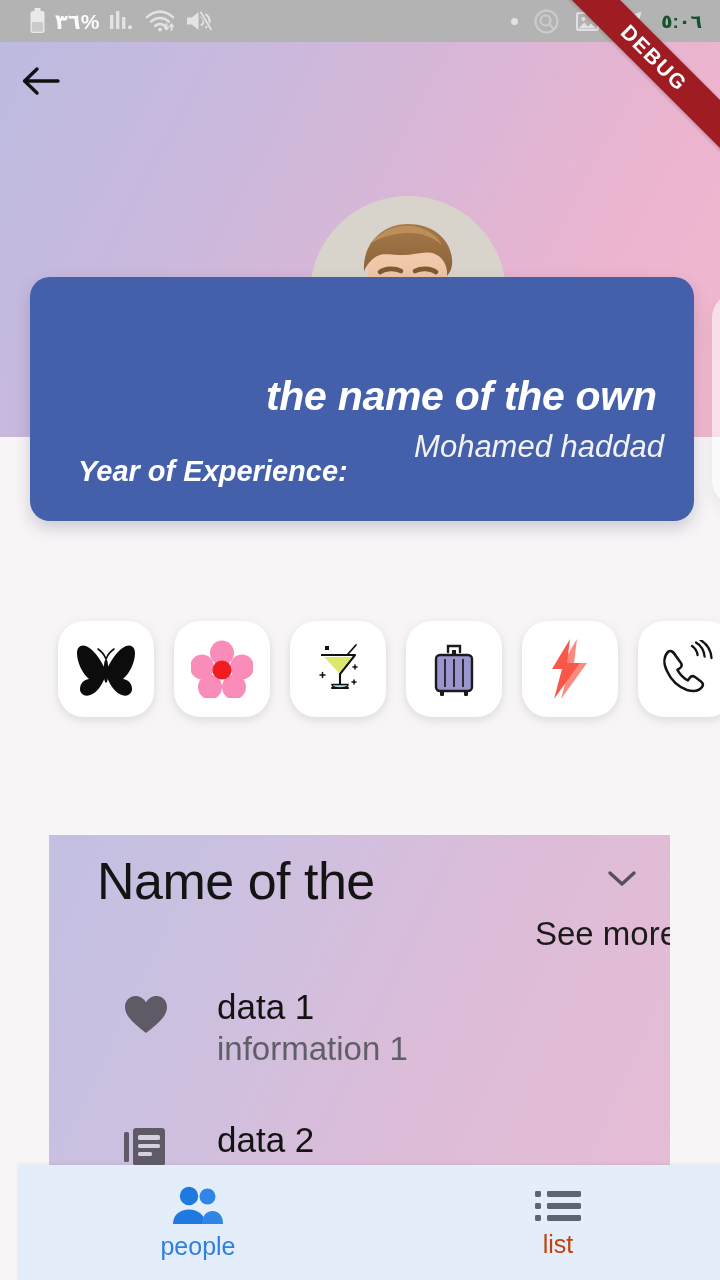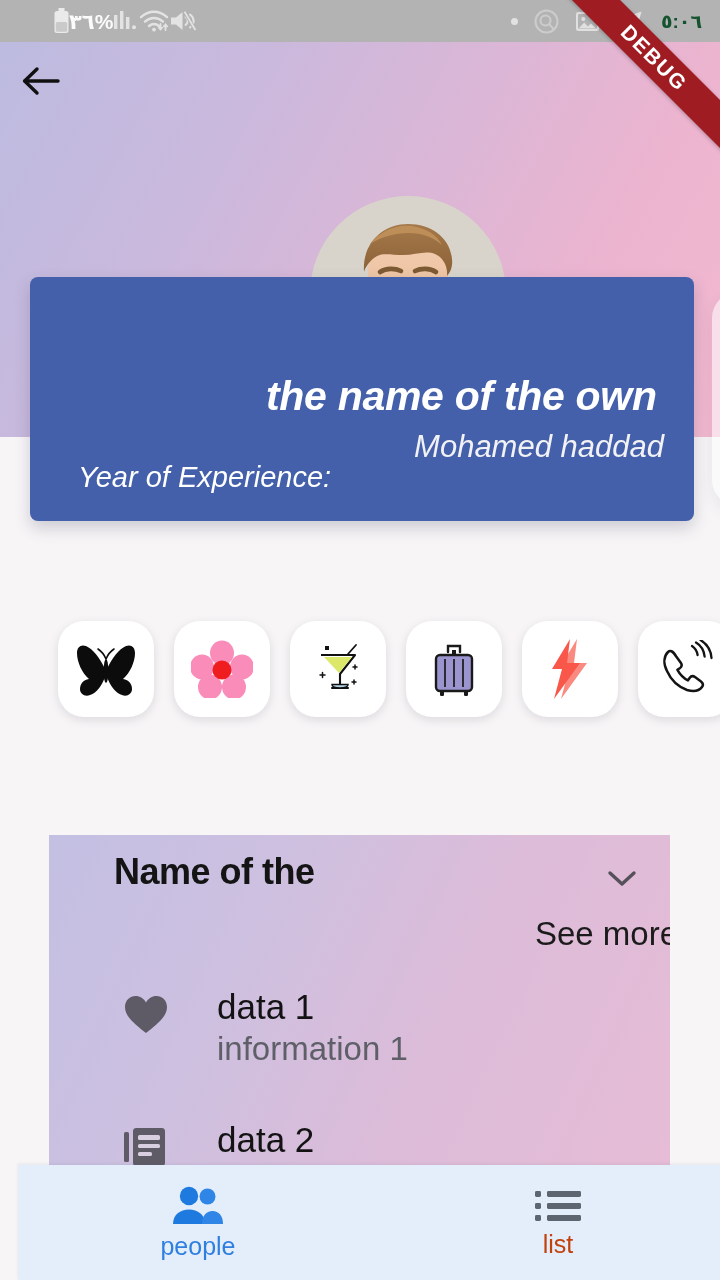--- a/index.html
+++ b/index.html
@@ -10,21 +10,21 @@
     background:#ffffff;
   }
   #app{ position:relative; width:720px; height:1280px; overflow:hidden; background:#f7f5f6; }
 
   
   .statusbar{
     position:absolute; top:0; left:0; width:720px; height:42px;
     background:#b3b3b3; display:flex; align-items:center;
     padding:0 14px; z-index:40;
   }
-  .sb-left{ display:flex; align-items:center; margin-left:40px; }
+  .sb-left{ display:flex; align-items:center; gap:10px; margin-left:16px; }
   .sb-right{ display:flex; align-items:center; gap:16px; margin-left:auto; margin-right:4px; }
   .sb-ico{ display:block; opacity:.92; }
   .sb-text{
     color:#fff; font-size:21px; font-weight:700; letter-spacing:.5px;
     opacity:.95; line-height:1;
   }
   .sb-dot{ width:7px;height:7px;border-radius:50%;background:#e2e2e2; }
   .sb-time{ color:#14532d; font-size:19px; font-weight:600; margin-left:2px; }
 
   
@@ -60,21 +60,21 @@
   .avatar-wrap{
     position:absolute; z-index:12; top:196px; left:310px;
     width:196px; height:196px; border-radius:50%; overflow:hidden;
     background:#d8d3cb;
   }
   .avatar-wrap svg{ display:block; width:196px; height:196px; }
 
   
   .pcard{
     position:absolute; z-index:15; top:277px; left:30px;
-    width:664px; height:244px; border-radius:8px;
+    width:664px; height:244px; border-radius:20px;
     background:#4460ab; overflow:hidden;
     box-shadow:0 7px 16px rgba(60,60,90,.22);
   }
   .pcard-peek{
     position:absolute; z-index:14; top:292px; left:712px;
     width:120px; height:214px; border-radius:26px;
     background:#ffffff; opacity:.55;
     box-shadow:0 7px 16px rgba(60,60,90,.16);
   }
   .p-title{
@@ -82,22 +82,22 @@
     color:#ffffff; font-size:41px; font-weight:700; font-style:italic;
     white-space:nowrap; letter-spacing:-.3px;
   }
   .p-sub{
     position:absolute; right:30px; top:152px;
     color:#f2f2f5; font-size:31px; font-style:italic; font-weight:400;
     white-space:nowrap;
     text-align:center;
   }
   .p-exp{
-    position:absolute; left:48px; top:184px;
-    color:#ffffff; font-size:29px; font-weight:400; font-style:italic;
+    position:absolute; left:48px; top:178px;
+    color:#ffffff; font-size:29px; font-weight:700; font-style:italic;
     white-space:nowrap;
   }
 
   
   .tiles{
     position:absolute; z-index:18; top:621px; left:58px;
     display:flex; gap:20px; width:700px;
   }
   .tile{
     flex:0 0 auto; width:96px; height:96px; border-radius:26px;
@@ -107,22 +107,22 @@
   }
   .tile svg{ display:block; }
 
   
   .icard{
     position:absolute; z-index:16; top:835px; left:49px;
     width:621px; height:330px; overflow:hidden;
     background:linear-gradient(115deg,#c3c0e3 0%,#cdc0e0 30%,#dcbcd9 62%,#e6bcd6 100%);
   }
   .ic-title{
-    position:absolute; left:65px; top:16px;
-    color:#141414; font-size:36px; font-weight:700; white-space:nowrap;
+    position:absolute; left:48px; top:16px;
+    color:#141414; font-size:52px; font-weight:400; white-space:nowrap;
     letter-spacing:-.5px;
   }
   .ic-chev{
     position:absolute; right:28px; top:24px;
     width:40px; height:40px; display:flex; align-items:center; justify-content:center;
     cursor:pointer;
   }
   .ic-more{
     position:absolute; right:-8px; top:80px;
     color:#1b1b1b; font-size:33px; font-weight:400; white-space:nowrap;margin-left:24px;

